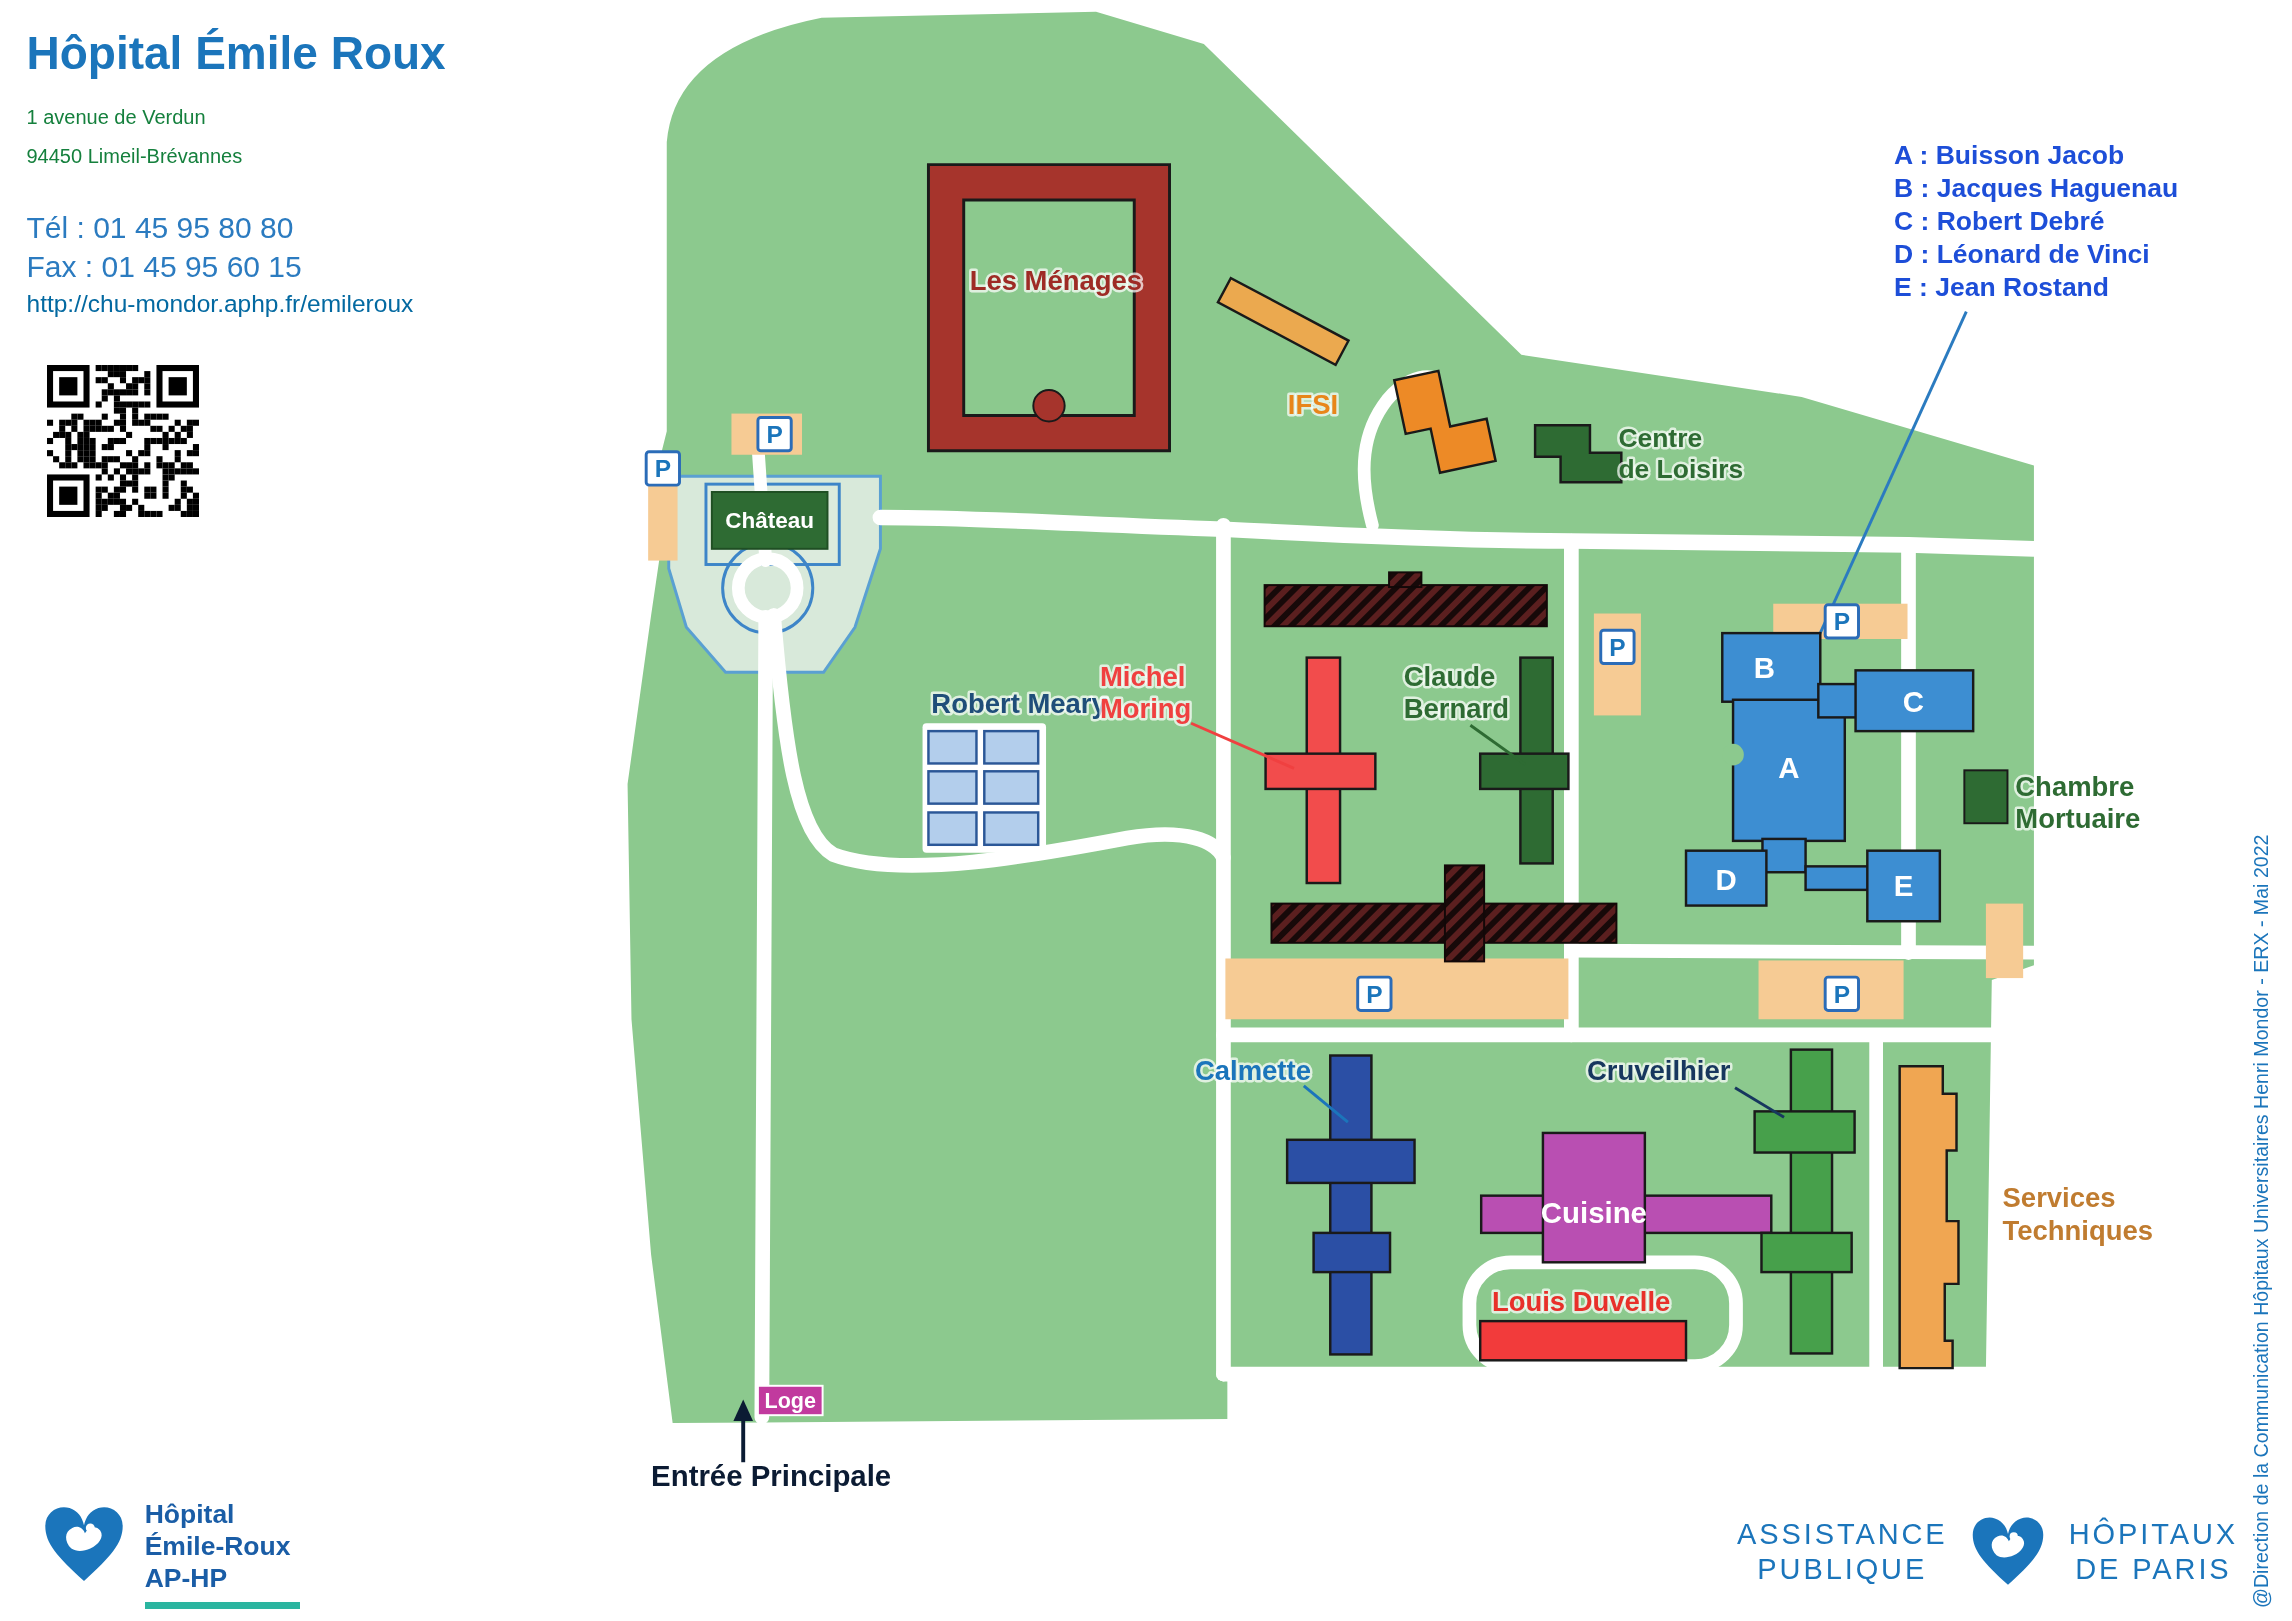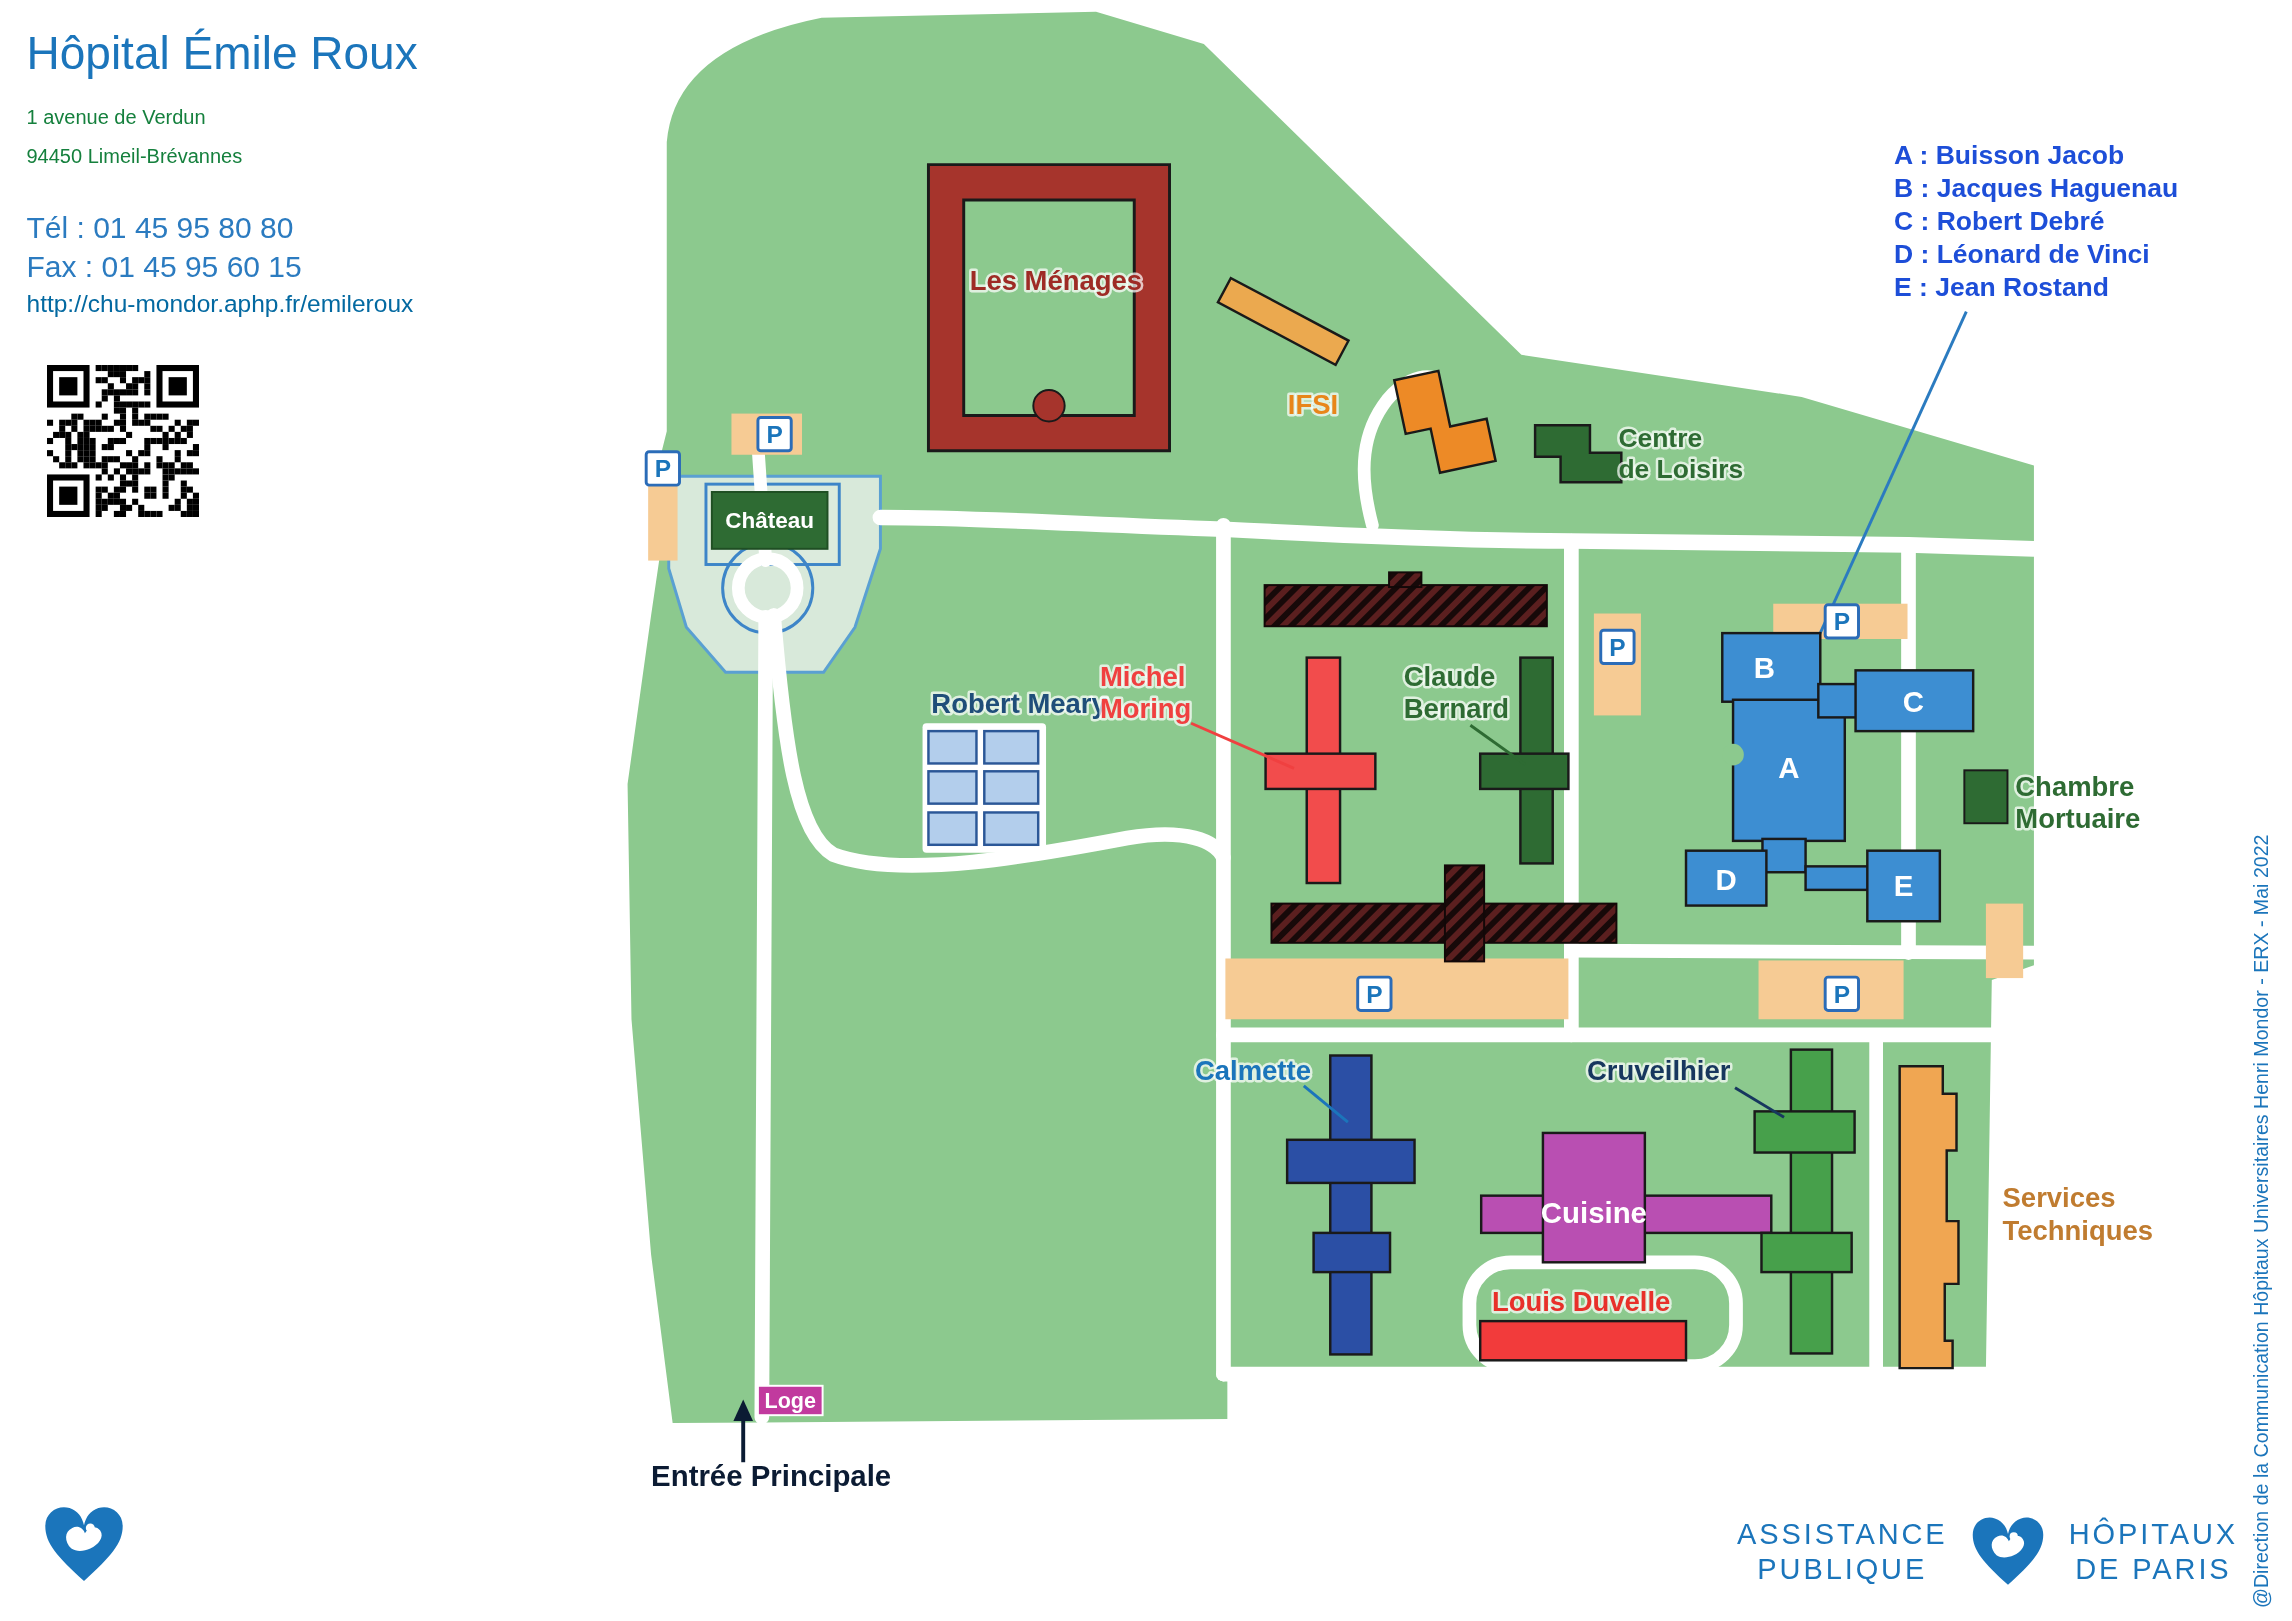--- a/index.html
+++ b/index.html
@@ -2,21 +2,21 @@
 <html><head>
 <meta charset="utf-8">
 <style>
   html,body{margin:0;padding:0}
   body{width:2293px;height:1621px;position:relative;background:#fff;
        font-family:"Liberation Sans",sans-serif;overflow:hidden}
   .abs{position:absolute}
   svg text{font-family:"Liberation Sans",sans-serif}
   .mlabel{font-weight:bold;paint-order:stroke;stroke:rgba(255,255,255,.72);stroke-width:5px;stroke-linejoin:round}
   .wlabel{font-weight:bold;fill:#fff}
-  .hdr-title{left:26.5px;top:25.5px;font-size:46px;font-weight:normal;color:#1B75BB}
+  .hdr-title{left:26.5px;top:25.5px;font-size:46px;font-weight:bold;color:#1B75BB}
   .hdr-addr{left:26.5px;top:98px;font-size:20px;color:#15803d;line-height:39px}
   .hdr-tel{left:26.5px;top:208px;font-size:30px;color:#2B7BC0;line-height:39px}
   .hdr-url{left:26.5px;top:290px;font-size:24.5px;color:#0369a1}
   .legend{left:1894px;top:139px;font-size:26.5px;font-weight:bold;color:#1d4ed8;line-height:33px}
   .credit{left:2250px;top:549px;height:1059px;writing-mode:vertical-rl;transform:rotate(180deg);
           display:flex;align-items:center;font-size:19.6px;color:#1B75BB;white-space:nowrap}
   .foot-left{left:39px;top:1498px;display:flex;gap:15.7px;align-items:flex-start}
   .foot-left .txt{font-size:26.5px;font-weight:bold;color:#1A5DA6;line-height:32px}
   .teal-bar{width:155px;height:6.9px;background:#2BB5A0;margin-top:7.8px}
   .foot-right{left:1737px;top:1509px;display:flex;gap:19.6px;align-items:center;
@@ -469,20 +469,28 @@
   <div>D : Léonard de Vinci</div>
   <div>E : Jean Rostand</div>
 </div>
 
 <div class="abs credit">@Direction de la Communication Hôpitaux Universitaires Henri Mondor - ERX - Mai 2022</div>
 
 <div class="abs foot-left">
   <svg width="90" height="94" viewBox="0 0 92 96">
         <use href="#aphp-heart"></use>
       </svg>
+  <div>
+    <div class="txt">
+      <div>Hôpital</div>
+      <div>Émile-Roux</div>
+      <div>AP-HP</div>
+    </div>
+    <div class="teal-bar"></div>
+  </div>
 </div>
 
 <div class="abs foot-right">
   <div class="l">
     <div>ASSISTANCE</div>
     <div>PUBLIQUE</div>
   </div>
   <svg width="82" height="86" viewBox="0 0 84 88">
         <use href="#aphp-heart"></use>
       </svg>

